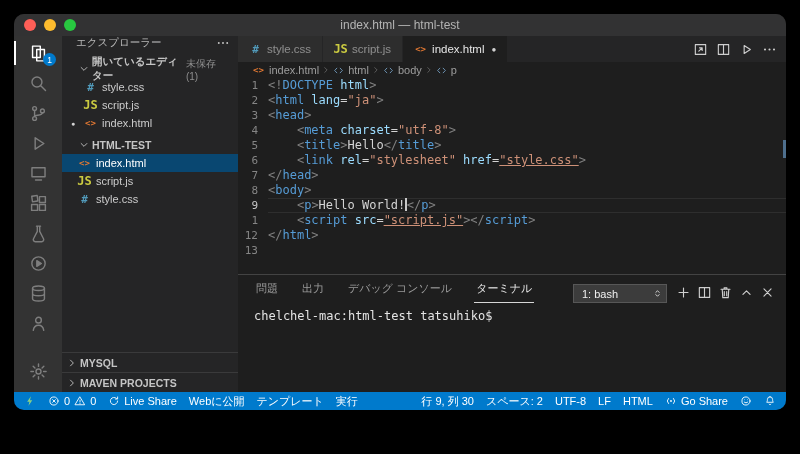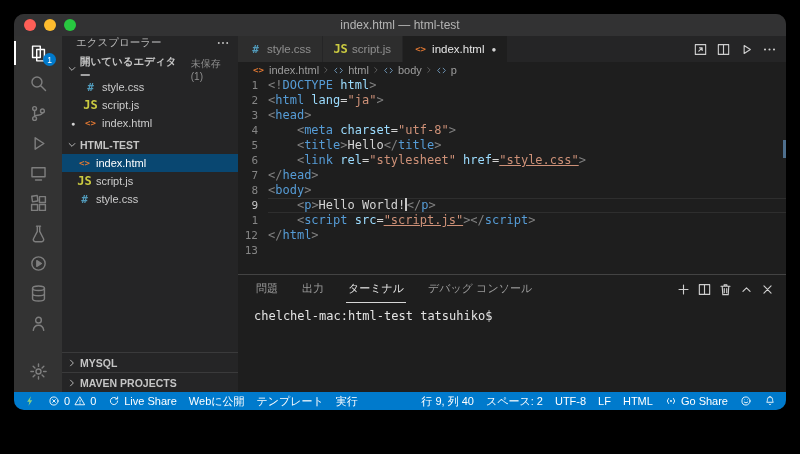--- a/index.html
+++ b/index.html
@@ -23,21 +23,21 @@
   .ab-item.active::before{content:"";position:absolute;left:0;top:3px;bottom:3px;width:2px;background:#fff}
   .ab-item .icon svg{width:19px;height:19px}
   .ab-badge{position:absolute;right:6px;bottom:2px;min-width:13px;height:13px;border-radius:7px;background:#007acc;
             color:#fff;font-size:8.5px;display:flex;align-items:center;justify-content:center;padding:0 2px}
   
   .sidebar{width:176px;background:#252526;color:#cccccc;display:flex;flex-direction:column;flex:0 0 auto;font-size:11px}
   .sb-header{height:24px;display:flex;padding:0 8px 0 14px;font-size:10.5px;color:#b8b8b8;flex:0 0 auto}
   .sb-header .spacer{flex:1}
   .sb-more{color:#c5c5c5;cursor:pointer;display:flex}
   .sb-more svg{width:14px;height:14px}
-  .sb-section-header{display:flex;align-items:center;gap:2px;height:18px;padding:0 4px;font-weight:bold;font-size:10.5px;color:#c5c5c5;cursor:pointer}
+  .sb-section-header{display:flex;align-items:center;gap:2px;height:18px;padding:0 16px;font-weight:bold;font-size:10.5px;color:#c5c5c5;cursor:pointer}
   .sb-section-header .icon svg{width:12px;height:12px}
   .tree-header{margin-top:4px}
   .oe-badge{margin-left:6px;color:#8f8f8f;font-size:10px;font-weight:normal}
   .row{display:flex;align-items:center;gap:5px;height:18px;padding:0 8px 0 22px;position:relative;color:#cccccc;cursor:pointer}
   .tree-row{padding-left:16px}
   .row.selected{background:#094771;color:#fff}
   .dirty-dot{position:absolute;left:9px;font-size:7px;color:#d4d4d4}
   .file-icon{display:inline-flex;width:13px;justify-content:center;font-weight:bold;font-family:"DejaVu Sans Mono",monospace}
   .file-icon-css{font-size:11px}.file-icon-js{font-size:12px}.file-icon-html{font-size:9px}
   .row-label{white-space:nowrap}
@@ -67,21 +67,21 @@
   .ln{flex:0 0 30px;text-align:right;padding-right:10px;color:#858585;font-size:11px}
   .code-row.current .ln{color:#c6c6c6}
   .line-content{white-space:pre;flex:1;color:#d4d4d4}
   .code-row.current .line-content{box-shadow:inset 0 1px 0 #2e2e2e,inset 0 -1px 0 #2e2e2e}
   .tk-p{color:#808080}.tk-t{color:#569cd6}.tk-a{color:#9cdcfe}.tk-s{color:#ce9178}
   .tk-l{color:#ce9178;text-decoration:underline}.tk-x{color:#d4d4d4}
   .caret{display:inline-block;width:1.5px;height:13px;background:#c8c8c8;margin-bottom:-2px}
   .ruler{position:absolute;right:0;top:62px;width:3px;height:18px;background:#4e6f8d}
   
   .panel{height:118px;border-top:1px solid #434343;display:flex;flex-direction:column;flex:0 0 auto;background:#1e1e1e}
-  .panel-bar{height:28px;display:flex;align-items:center;padding:0 8px 0 16px;flex:0 0 auto}
+  .panel-bar{height:28px;display:flex;align-items:flex-end;padding:0 8px 0 16px;flex:0 0 auto}
   .panel-tabs{display:flex;gap:20px;height:100%}
   .panel-tab{display:flex;align-items:center;font-size:11px;color:#9b9b9b;border-bottom:1px solid transparent;cursor:pointer;padding:0 2px;white-space:nowrap}
   .panel-tab.active{color:#e7e7e7;border-bottom-color:#d7d7d7}
   .panel-spacer{flex:1}
   .term-select{width:94px;height:19px;background:#3c3c3c;color:#f0f0f0;font-size:11px;display:flex;align-items:center;
                justify-content:space-between;padding:0 3px 0 8px;border:1px solid #575757;margin-left:10px;cursor:pointer}
   .term-select .icon svg{width:11px;height:11px}
   .panel-actions{display:flex;color:#cfcfcf;margin-left:6px}
   .terminal{flex:1;padding:6px 0 0 16px;font-size:12px;color:#e4e4e4;font-family:"DejaVu Sans Mono",monospace;cursor:text}
   
@@ -431,24 +431,32 @@
             </div>
           </div>
         <div class="ruler"></div>
       </div>
 
       <div class="panel">
         <div class="panel-bar">
           <div class="panel-tabs" id="panel-tabs">
               <div class="panel-tab">問題</div>
               <div class="panel-tab">出力</div>
+              <div class="panel-tab">デバッグ コンソール</div>
               <div class="panel-tab active">ターミナル</div>
-              <div class="panel-tab">デバッグ コンソール</div>
             </div>
           <div class="panel-spacer"></div>
+          <div class="term-select">
+            <span>1: bash</span>
+            <span class="icon">
+                <svg viewBox="0 0 16 16" fill="none" stroke="currentColor" stroke-width="1.2" stroke-linecap="round" stroke-linejoin="round">
+                  <path d="M5.6 6.4L8 4l2.4 2.4M5.6 9.6L8 12l2.4-2.4"></path>
+                </svg>
+              </span>
+          </div>
           <div class="panel-actions" id="panel-actions">
               <div class="icon-btn">
                 <span class="icon">
                   <svg viewBox="0 0 16 16" fill="none" stroke="currentColor" stroke-width="1.2" stroke-linecap="round" stroke-linejoin="round">
                     <path d="M8 3.2v9.6M3.2 8h9.6"></path>
                   </svg>
                 </span>
               </div>
               <div class="icon-btn">
                 <span class="icon">
@@ -526,21 +534,21 @@
         </div>
         <div class="sb-item">
           <span class="sb-text">テンプレート</span>
         </div>
         <div class="sb-item">
           <span class="sb-text">実行</span>
         </div>
       </div>
     <div class="sb-right" id="status-right">
         <div class="sb-item">
-          <span class="sb-text">行 9, 列 40</span>
+          <span class="sb-text">行 9, 列 30</span>
         </div>
         <div class="sb-item">
           <span class="sb-text">スペース: 2</span>
         </div>
         <div class="sb-item">
           <span class="sb-text">UTF-8</span>
         </div>
         <div class="sb-item">
           <span class="sb-text">LF</span>
         </div>

